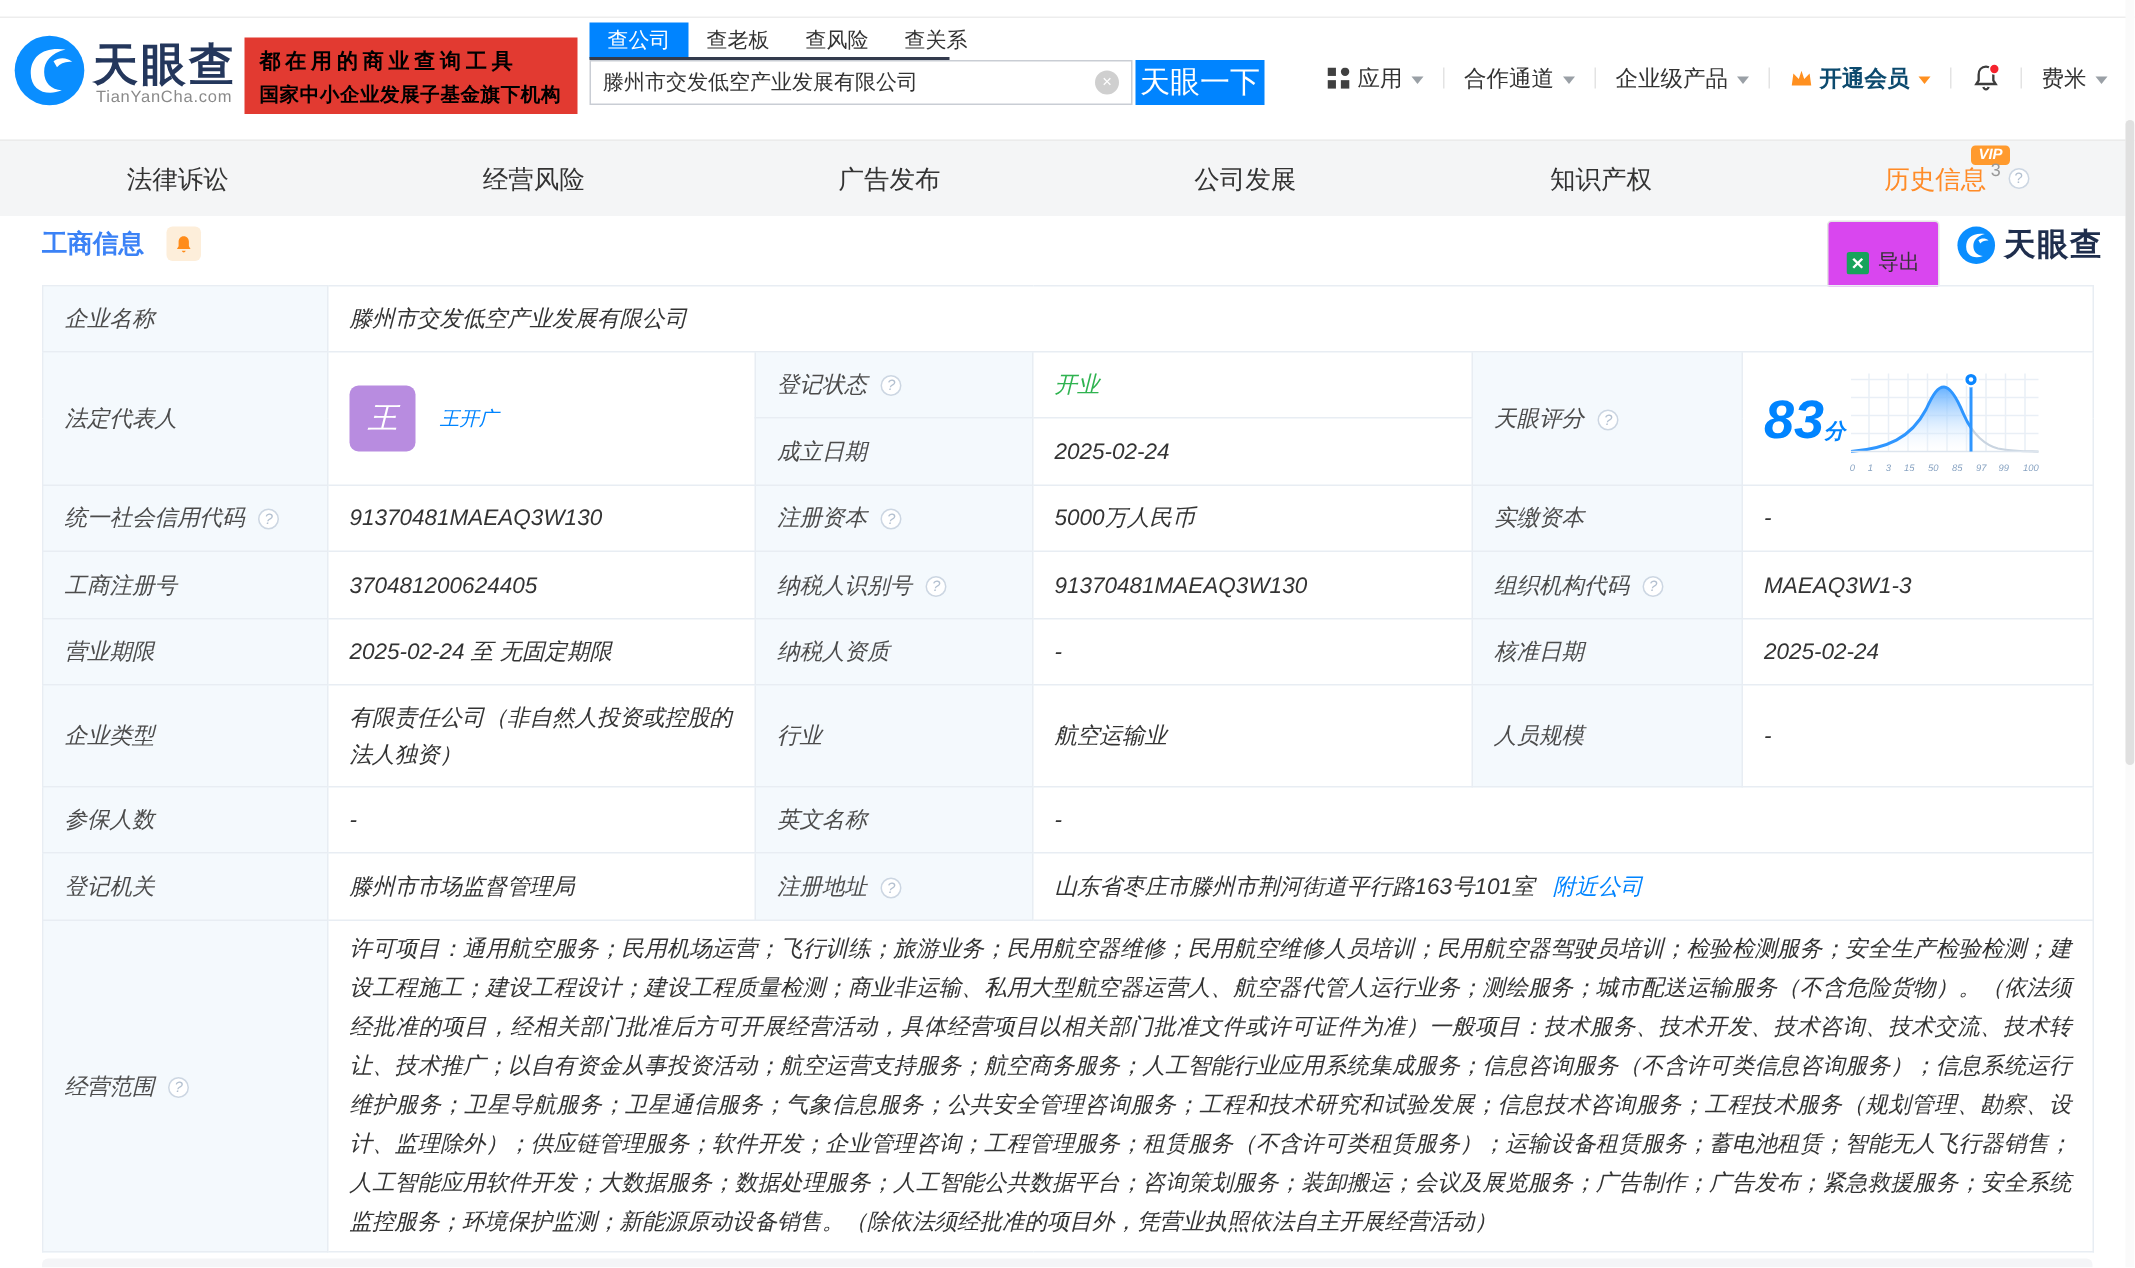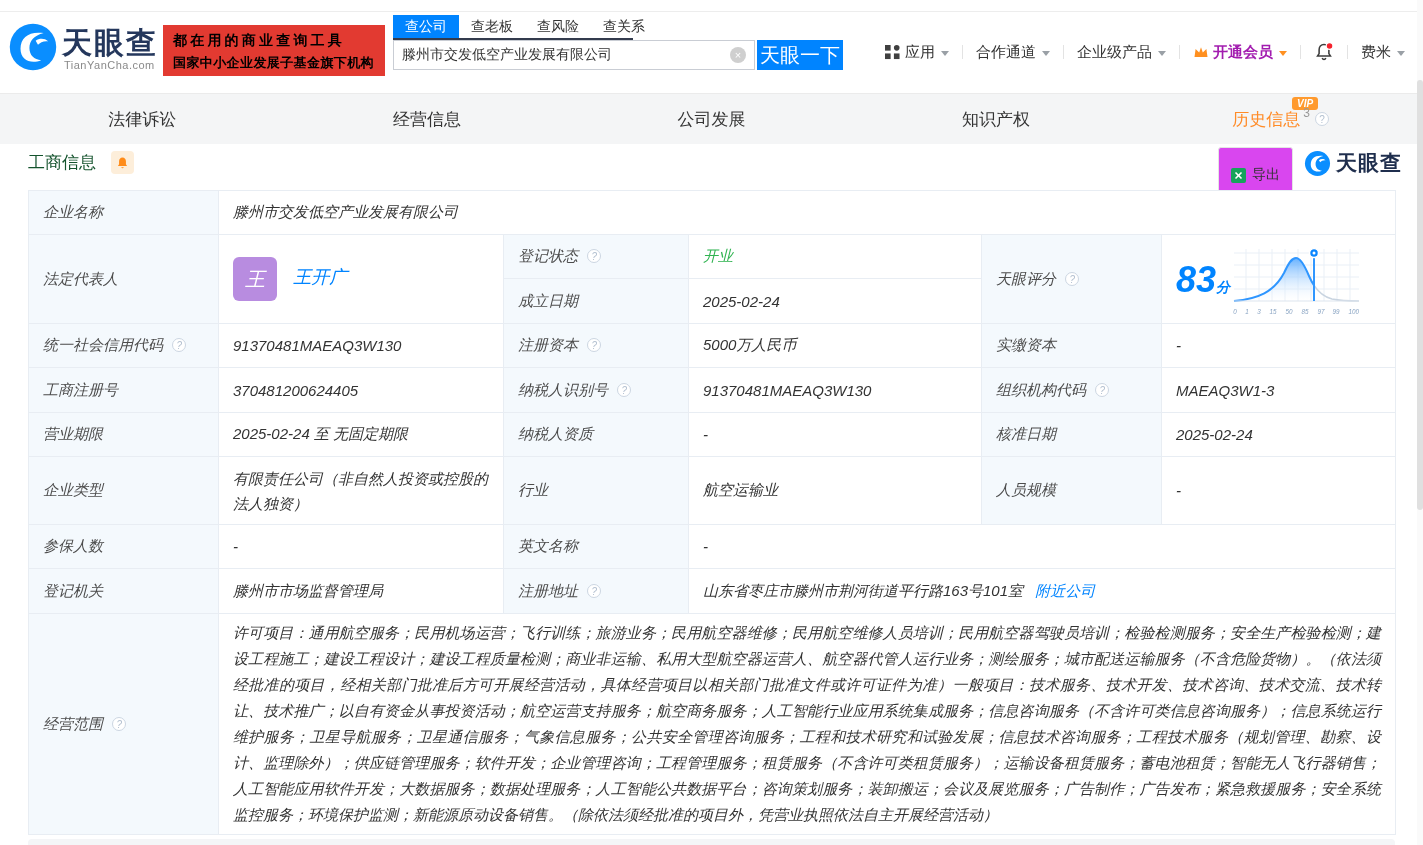--- a/index.html
+++ b/index.html
@@ -27,59 +27,59 @@
   .clear-ic{width:16px;height:16px;border-radius:50%;background:#cfcfcf;color:#fff;font-size:11px;line-height:16px;
             text-align:center;margin-right:8px;cursor:pointer;flex:0 0 16px;}
   .search-btn{position:absolute;left:757px;top:40px;width:86px;height:30px;background:#0084ff;color:#fff;
               font-size:20px;text-align:center;line-height:30px;cursor:pointer;}
   .hdr-nav{position:absolute;right:18px;top:42px;display:flex;align-items:center;font-size:15px;color:#333;padding-left:12px;}
   .hdr-nav .item{display:flex;align-items:center;cursor:pointer;white-space:nowrap;}
   .hdr-nav .sep{width:1px;height:14px;background:#e3e3e3;margin:0 13px;}
   .caret{width:0;height:0;border-left:4px solid transparent;border-right:4px solid transparent;
          border-top:5px solid #9aa0a6;margin-left:6px;margin-top:2px;}
   .caret.or{border-top-color:#ff9020;}
-  .vip-txt{color:#a21caf;font-weight:bold;}
+  .vip-txt{color:#0c4a6e;font-weight:bold;}
   .bell-wrap{position:relative;display:flex;align-items:center;cursor:pointer;}
 
   
   .main-tabs{position:absolute;top:93px;left:0;width:1423px;height:50px;background:#f4f5f6;
              border-top:1px solid #ebebeb;display:flex;}
   .main-tab{flex:1;display:flex;align-items:center;justify-content:center;font-size:17px;color:#333;
             cursor:pointer;position:relative;}
   .main-tab.active{background:#fff;color:#0084ff;font-weight:bold;}
   .tab-count{font-size:12px;margin-left:3px;position:relative;top:-6px;font-weight:normal;}
   .main-tab.active .tab-count{color:#0084ff;}
   .tab-count.gray{color:#999;}
   .main-tab.history{color:#ff8b27;}
   .vip-badge{position:absolute;top:3px;left:54%;background:#ff9a2e;color:#fff;font-size:10px;font-style:italic;
              font-weight:bold;padding:1px 5px;border-radius:3px;line-height:11px;}
   .help{display:inline-block;width:14px;height:14px;border:1px solid #ccd6e2;border-radius:50%;color:#b3c0d0;
         font-size:10px;line-height:13px;text-align:center;margin-left:5px;vertical-align:1px;cursor:pointer;
         box-sizing:border-box;background:#fff;}
 
   
-  .sec-title{position:absolute;left:28px;top:151px;font-size:17px;font-weight:normal;color:#14532d;line-height:24px;}
+  .sec-title{position:absolute;left:28px;top:151px;font-size:17px;font-weight:bold;color:#3b82f6;line-height:24px;}
   .sec-bell{position:absolute;left:111px;top:151px;width:23px;height:23px;background:#fdeeda;border-radius:4px;
             display:flex;align-items:center;justify-content:center;cursor:pointer;}
   .export-btn{position:absolute;left:1218px;top:147px;height:30px;border:1px solid #e4e4e4;border-radius:3px;
               background:#d946ef;display:flex;align-items:center;padding:12px 12px;cursor:pointer;}
   .export-btn span{font-size:14px;color:#333;margin-left:6px;}
   .tyc-mini{position:absolute;left:1304px;top:149px;display:flex;align-items:center;}
   .tyc-mini b{font-size:21px;color:#1f2e4d;margin-left:5px;letter-spacing:1px;}
 
   
   table.info{position:absolute;left:28px;top:190px;width:1367px;border-collapse:collapse;table-layout:fixed;}
   table.info td{border:1px solid #e8edf3;font-size:15px;vertical-align:middle;padding:6px 14px;word-break:break-all;font-style:italic;}
   td.lbl{background:#f4f9fd;color:#4c4c4c;}
   td.val{background:#fff;color:#333;}
   a.lnk{color:#0084ff;text-decoration:none;cursor:pointer;}
   .status-open{color:#2fb350;}
   .avatar{display:inline-block;width:44px;height:44px;border-radius:6px;background:#b88ce0;color:#fff;font-size:20px;
           line-height:44px;text-align:center;vertical-align:middle;}
-  .rep-name{margin-left:12px;font-size:18px;}
+  .rep-name{margin-left:12px;font-size:13px;}
   .score-cell{display:flex;align-items:center;justify-content:flex-start;}
   .score-num{font-size:36px;font-weight:bold;color:#0084ff;line-height:1;}
   .score-unit{font-size:14px;font-weight:bold;color:#0084ff;}
   .score-chart{width:133px;}
   .score-axis{display:flex;justify-content:space-between;width:127px;margin-left:3px;margin-top:-2px;}
   .score-axis span{font-size:7px;color:#88a3c2;transform:scale(.9);}
   .scope{line-height:26px;text-align:justify;}
   .next-card{position:absolute;left:28px;top:839px;width:1367px;height:6px;background:#f4f5f7;border-radius:4px 4px 0 0;}
   .scrollbar{position:absolute;right:0;top:0;width:6px;height:845px;background:#fafafa;}
   .scrollbar .thumb{position:absolute;left:0;top:80px;width:6px;height:430px;background:#e0e0e0;border-radius:3px;}
@@ -161,21 +161,24 @@
       <span>费米</span>
       <span class="caret"></span>
     </div>
   </div>
 
   <div class="main-tabs">
     <div class="main-tab">
       <span>法律诉讼</span>
     </div>
     <div class="main-tab">
-      <span>经营信息</span>
+      <span>经营风险</span>
+    </div>
+    <div class="main-tab">
+      <span>广告发布</span>
     </div>
     <div class="main-tab">
       <span>公司发展</span>
     </div>
     <div class="main-tab">
       <span>知识产权</span>
     </div>
     <div class="main-tab history">
       <span class="vip-badge">VIP</span>
       <span>历史信息</span>

